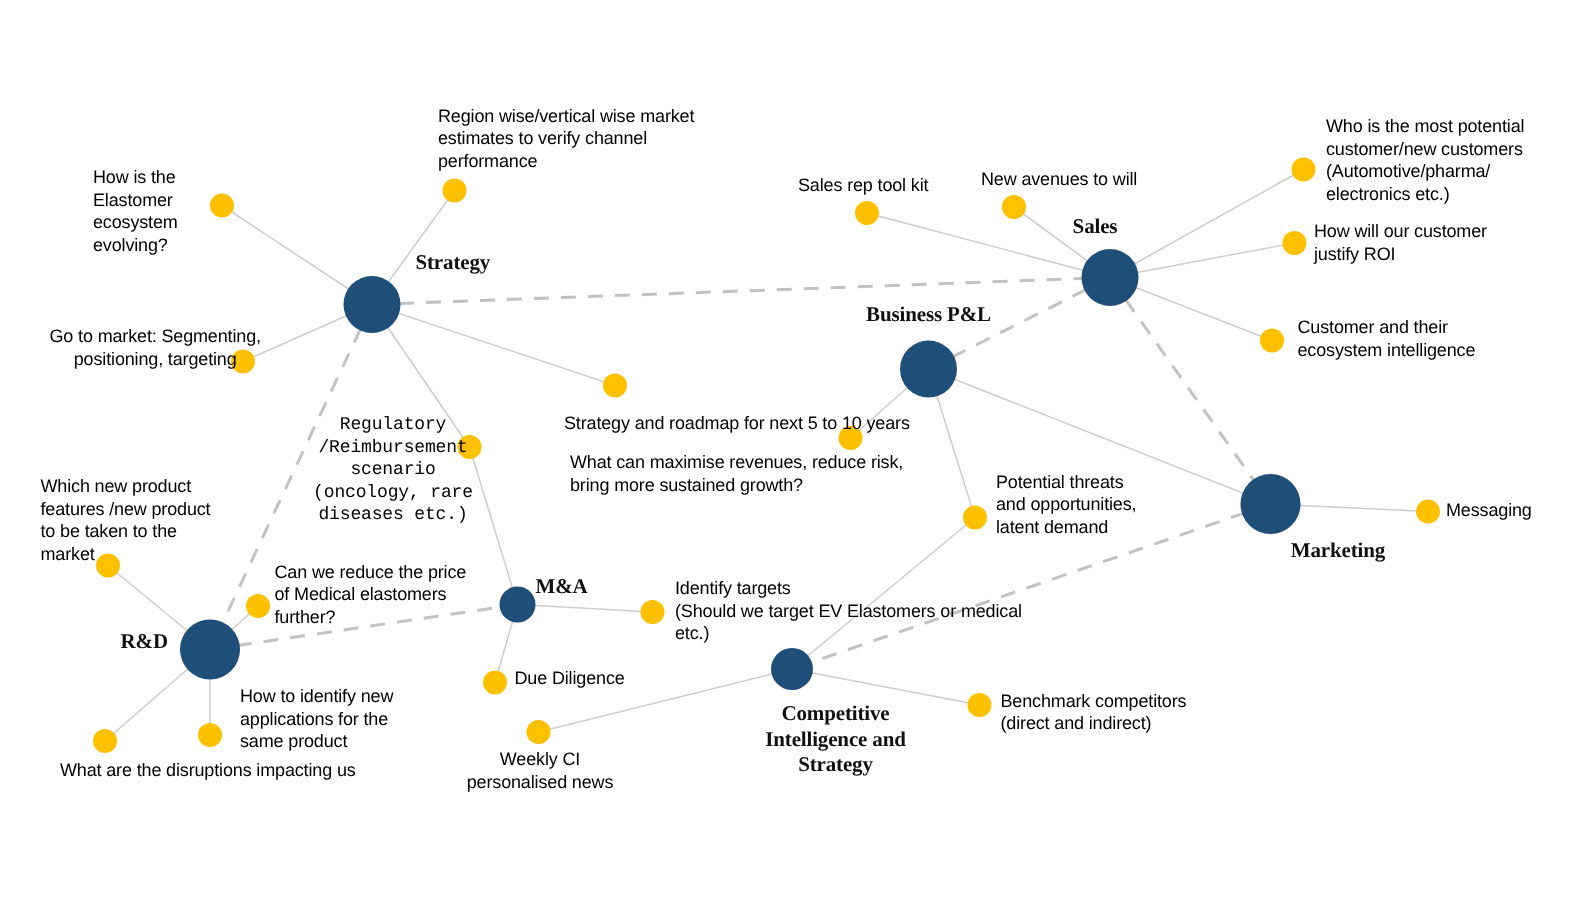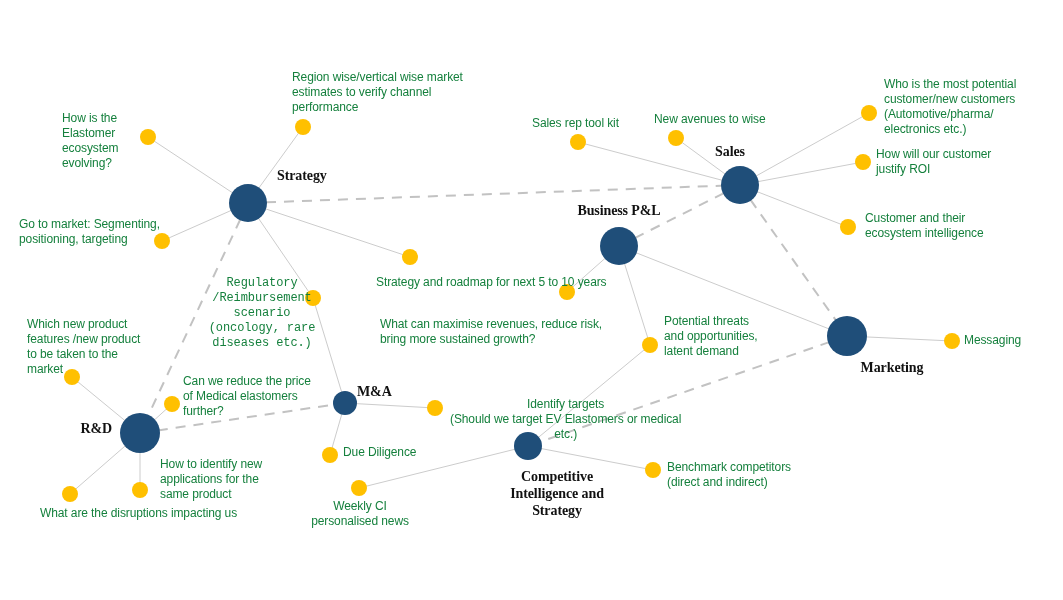--- a/index.html
+++ b/index.html
@@ -12,21 +12,21 @@
   }
   #edges-nodes{position:absolute;left:0;top:0;}
   .solid-edge{stroke:#cccccc;stroke-width:1;}
   .dashed-edge{stroke:#c2c2c2;stroke-width:2;stroke-dasharray:10 8;}
   .node-label{
     position:absolute;
     white-space:pre-line;
     width:max-content;
     font-size:12px;
     line-height:15px;
-    color:#15803d;
+    color:#000000;
     letter-spacing:-0.1px;
   }
   .hub-label{
     font-size:14px;
     font-weight:bold;
     line-height:17px;
     color:#111111;
     font-family:Liberation Serif, serif;
   }
   .align-center{transform:translateX(-50%);text-align:center;}
@@ -106,56 +106,56 @@
       <div class="node-label hub-label align-center" style="left: 557px; top: 468px;">Competitive
 Intelligence and
 Strategy</div>
       <div class="node-label" style="left: 62px; top: 111px;">How is the
 Elastomer
 ecosystem
 evolving?</div>
       <div class="node-label" style="left: 292px; top: 70px;">Region wise/vertical wise market
 estimates to verify channel
 performance</div>
-      <div class="node-label" style="left: 19px; top: 217px;">Go to market: Segmenting,
+      <div class="node-label" style="left: 33px; top: 217px; text-align: center;">Go to market: Segmenting,
 positioning, targeting</div>
       <div class="node-label" style="left: 336px; top: 275px; margin-left: 40px;">Strategy and roadmap for next 5 to 10 years</div>
       <div class="node-label align-center" style="left: 262px; top: 276px; font-family: Liberation Mono, monospace;">Regulatory
 /Reimbursement
 scenario
 (oncology, rare
 diseases etc.)</div>
       <div class="node-label" style="left: 532px; top: 116px;">Sales rep tool kit</div>
-      <div class="node-label" style="left: 654px; top: 112px;">New avenues to wise</div>
+      <div class="node-label" style="left: 654px; top: 112px;">New avenues to will</div>
       <div class="node-label" style="left: 884px; top: 77px;">Who is the most potential
 customer/new customers
 (Automotive/pharma/
 electronics etc.)</div>
       <div class="node-label" style="left: 876px; top: 147px;">How will our customer
 justify ROI</div>
       <div class="node-label" style="left: 865px; top: 211px;">Customer and their
 ecosystem intelligence</div>
-      <div class="node-label" style="left: 380px; top: 317px;">What can maximise revenues, reduce risk,
+      <div class="node-label" style="left: 380px; top: 301px;">What can maximise revenues, reduce risk,
 bring more sustained growth?</div>
       <div class="node-label" style="left: 664px; top: 314px;">Potential threats
 and opportunities,
 latent demand</div>
       <div class="node-label" style="left: 964px; top: 333px;">Messaging</div>
       <div class="node-label" style="left: 27px; top: 317px;">Which new product
 features /new product
 to be taken to the
 market</div>
       <div class="node-label" style="left: 183px; top: 374px;">Can we reduce the price
 of Medical elastomers
 further?</div>
       <div class="node-label" style="left: 160px; top: 457px;">How to identify new
 applications for the
 same product</div>
       <div class="node-label" style="left: 40px; top: 506px;">What are the disruptions impacting us</div>
-      <div class="node-label" style="left: 450px; top: 397px; text-align: center;">Identify targets
+      <div class="node-label" style="left: 450px; top: 385px;">Identify targets
 (Should we target EV Elastomers or medical
 etc.)</div>
       <div class="node-label" style="left: 343px; top: 445px;">Due Diligence</div>
       <div class="node-label align-center" style="left: 360px; top: 499px;">Weekly CI
 personalised news</div>
       <div class="node-label" style="left: 667px; top: 460px;">Benchmark competitors
 (direct and indirect)</div>
     </div>
 </div>
 

